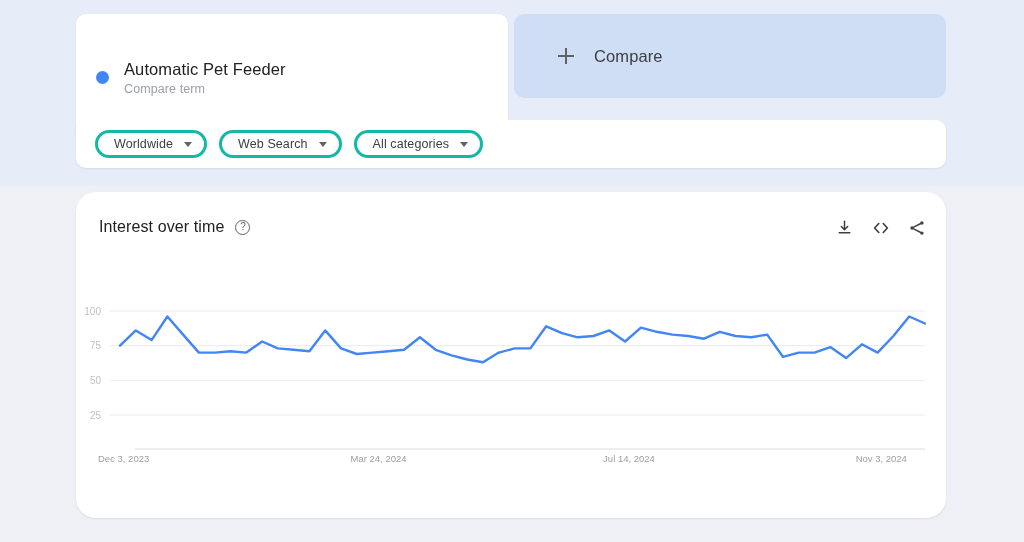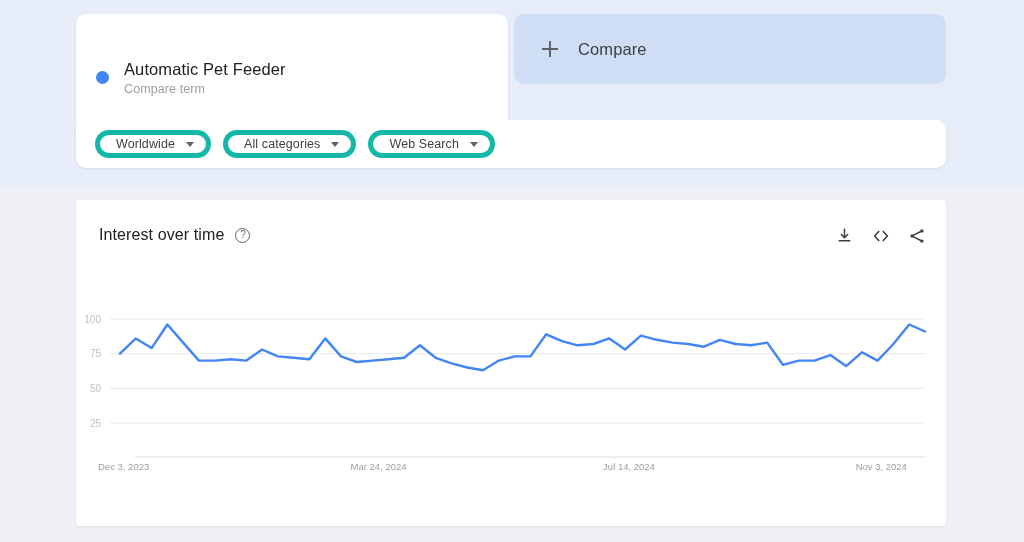--- a/index.html
+++ b/index.html
@@ -45,25 +45,25 @@
     margin-right: 15px;
   }
   .term-text { display: flex; flex-direction: column; gap: 3px; }
   .term-title {
     font-size: 16.5px; color: #202124; letter-spacing: .1px;
   }
   .term-sub {
     font-size: 12.5px; color: #9aa0a6; letter-spacing: .1px;
   }
   .compare-card {
-    width: 432px; height: 70px;
+    width: 432px; height: 84px;
     background: #cfdef5;
     border-radius: 10px;
     display: flex; align-items: center;
-    padding-left: 28px;
+    padding-left: 44px;
     cursor: pointer;
   }
   .plus-icon {
     position: relative;
     width: 16px; height: 16px;
     margin-right: 20px;
     flex: 0 0 auto;
   }
   .plus-icon::before, .plus-icon::after {
     content: ""; position: absolute; background: #5f6368;
@@ -80,21 +80,21 @@
     width: 870px; height: 48px;
     background: #ffffff;
     border-radius: 10px;
     display: flex; align-items: center;
     padding-left: 19px;
     gap: 12px;
     box-shadow: 0 1px 2px rgba(60,64,67,.10);
   }
   .pill {
     height: 28px;
-    border: 5px solid #14b8a6;
+    border: 3px solid #14b8a6;
     border-radius: 14px;
     background: #fff;
     display: flex; align-items: center;
     padding: 0 12px 0 16px;
     gap: 11px;
     cursor: pointer;
   }
   .pill-label {
     font-size: 12.5px; color: #3c4043; letter-spacing: .1px;
     white-space: nowrap;
@@ -102,24 +102,24 @@
   .caret {
     width: 0; height: 0;
     border-left: 4.5px solid transparent;
     border-right: 4.5px solid transparent;
     border-top: 5px solid #5f6368;
     flex: 0 0 auto;
   }
 
   
   .chart-card {
-    position: absolute; left: 76px; top: 200px;
+    position: absolute; left: 76px; top: 192px;
     width: 870px; height: 326px;
     background: #ffffff;
-    border-radius: 4px;
+    border-radius: 20px;
     box-shadow: 0 1px 2px rgba(60,64,67,.10);
   }
   .chart-head {
     position: absolute; left: 23px; top: 26px;
     display: flex; align-items: center; gap: 11px;
   }
   .chart-title {
     font-size: 16px; color: #202124; letter-spacing: .1px;
   }
   .help-icon {
@@ -180,25 +180,25 @@
       <span class="compare-label">Compare</span>
     </div>
   </div>
 
   <div class="filter-bar">
     <div class="pill">
       <span class="pill-label">Worldwide</span>
       <span class="caret"></span>
     </div>
     <div class="pill">
+      <span class="pill-label">Web Search</span>
+      <span class="caret"></span>
+    </div>
+    <div class="pill">
       <span class="pill-label">All categories</span>
-      <span class="caret"></span>
-    </div>
-    <div class="pill">
-      <span class="pill-label">Web Search</span>
       <span class="caret"></span>
     </div>
   </div>
 
   <div class="chart-card">
     <div class="chart-head">
       <div class="chart-title">Interest over time</div>
       <div class="help-icon">?</div>
     </div>
 

